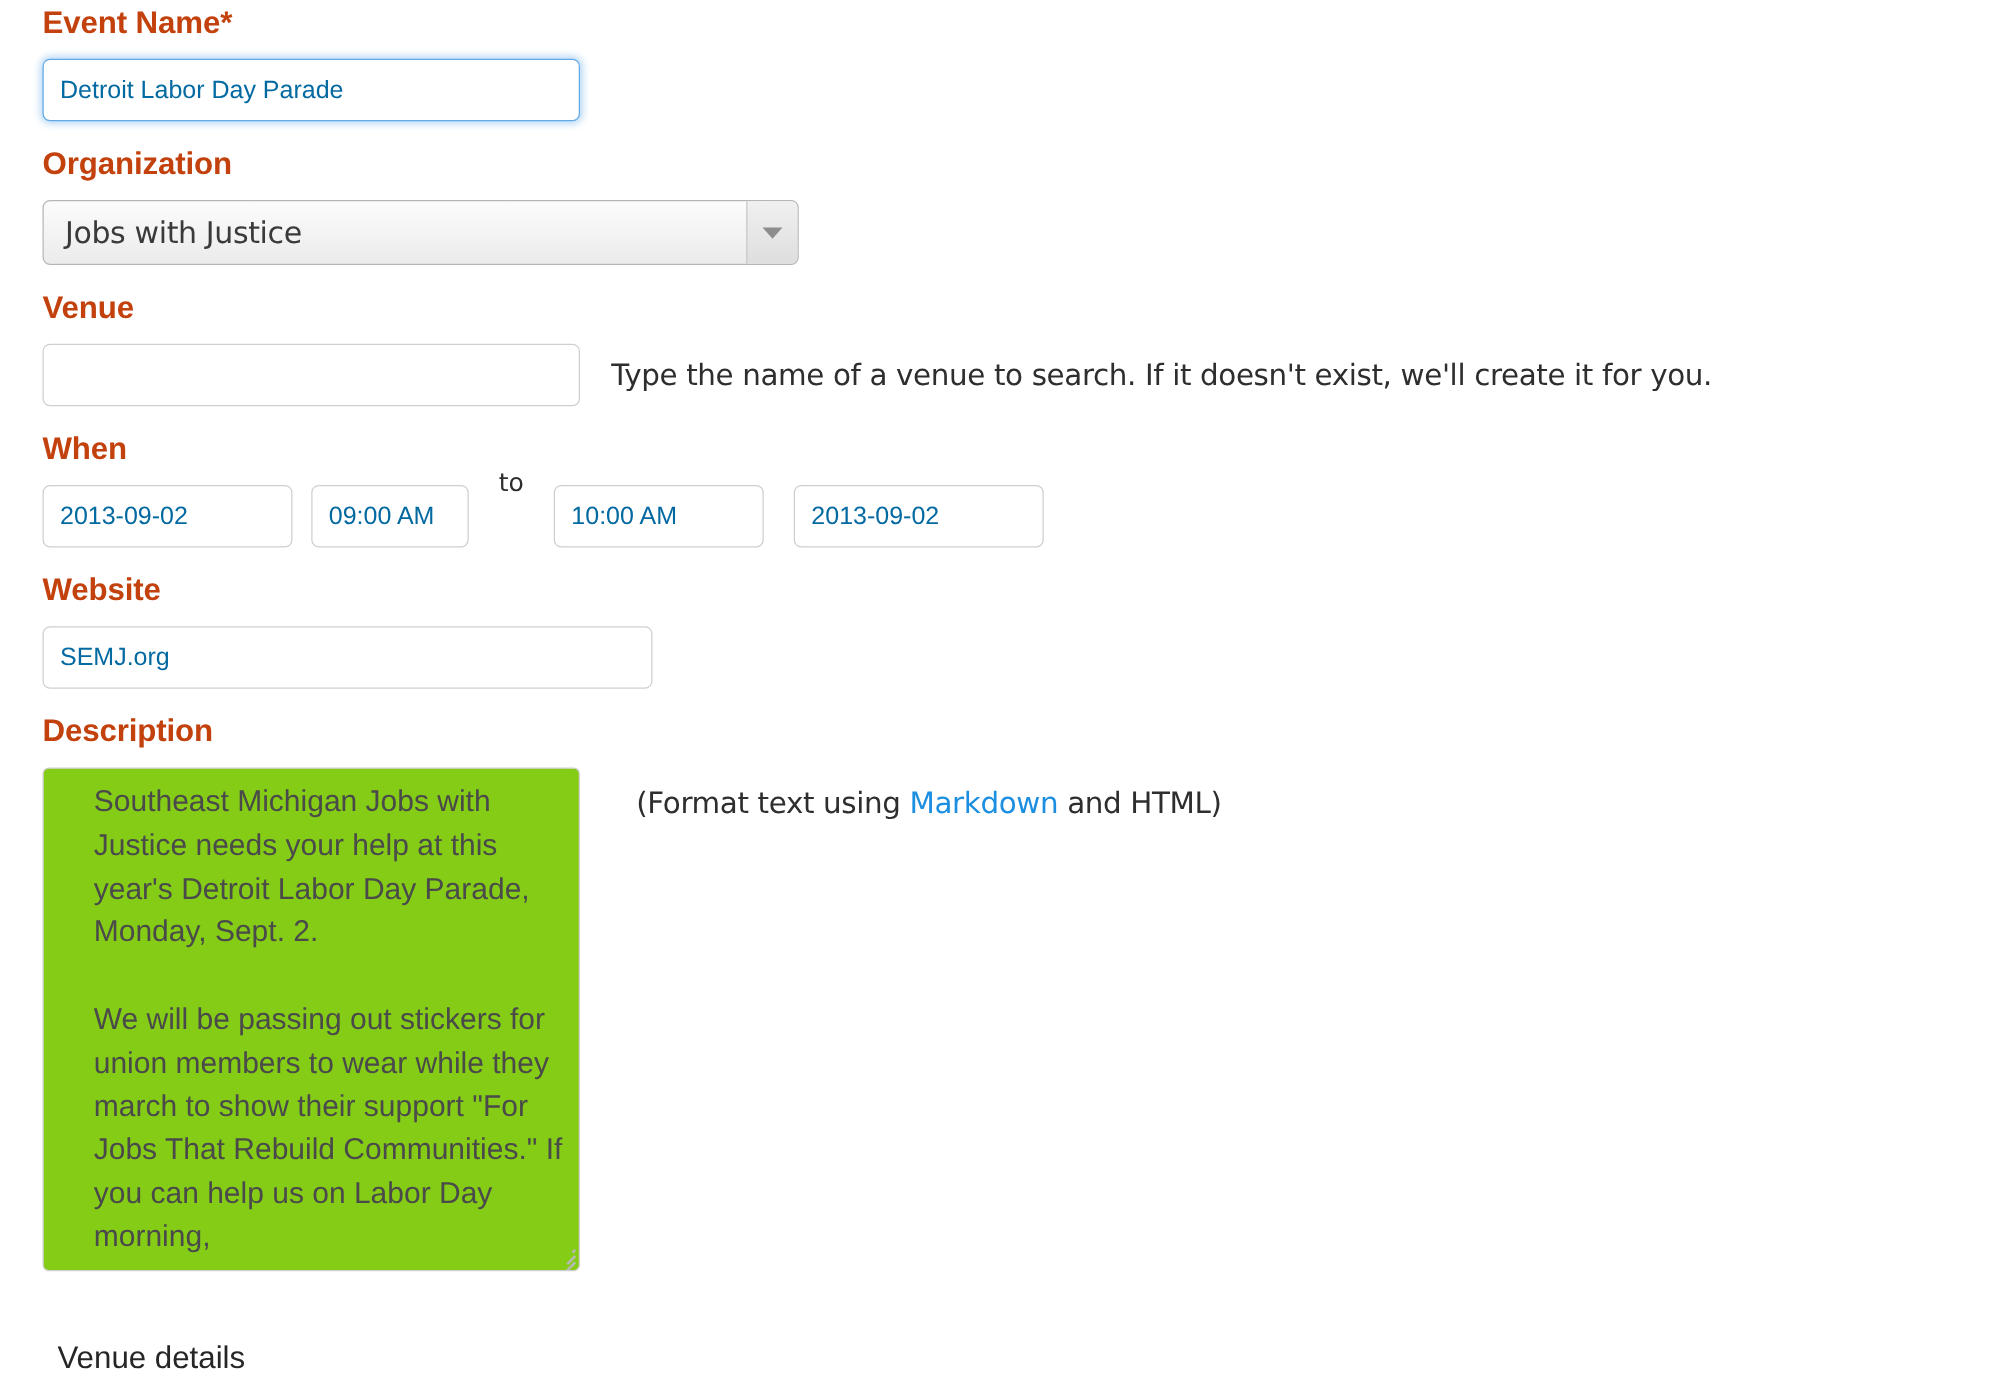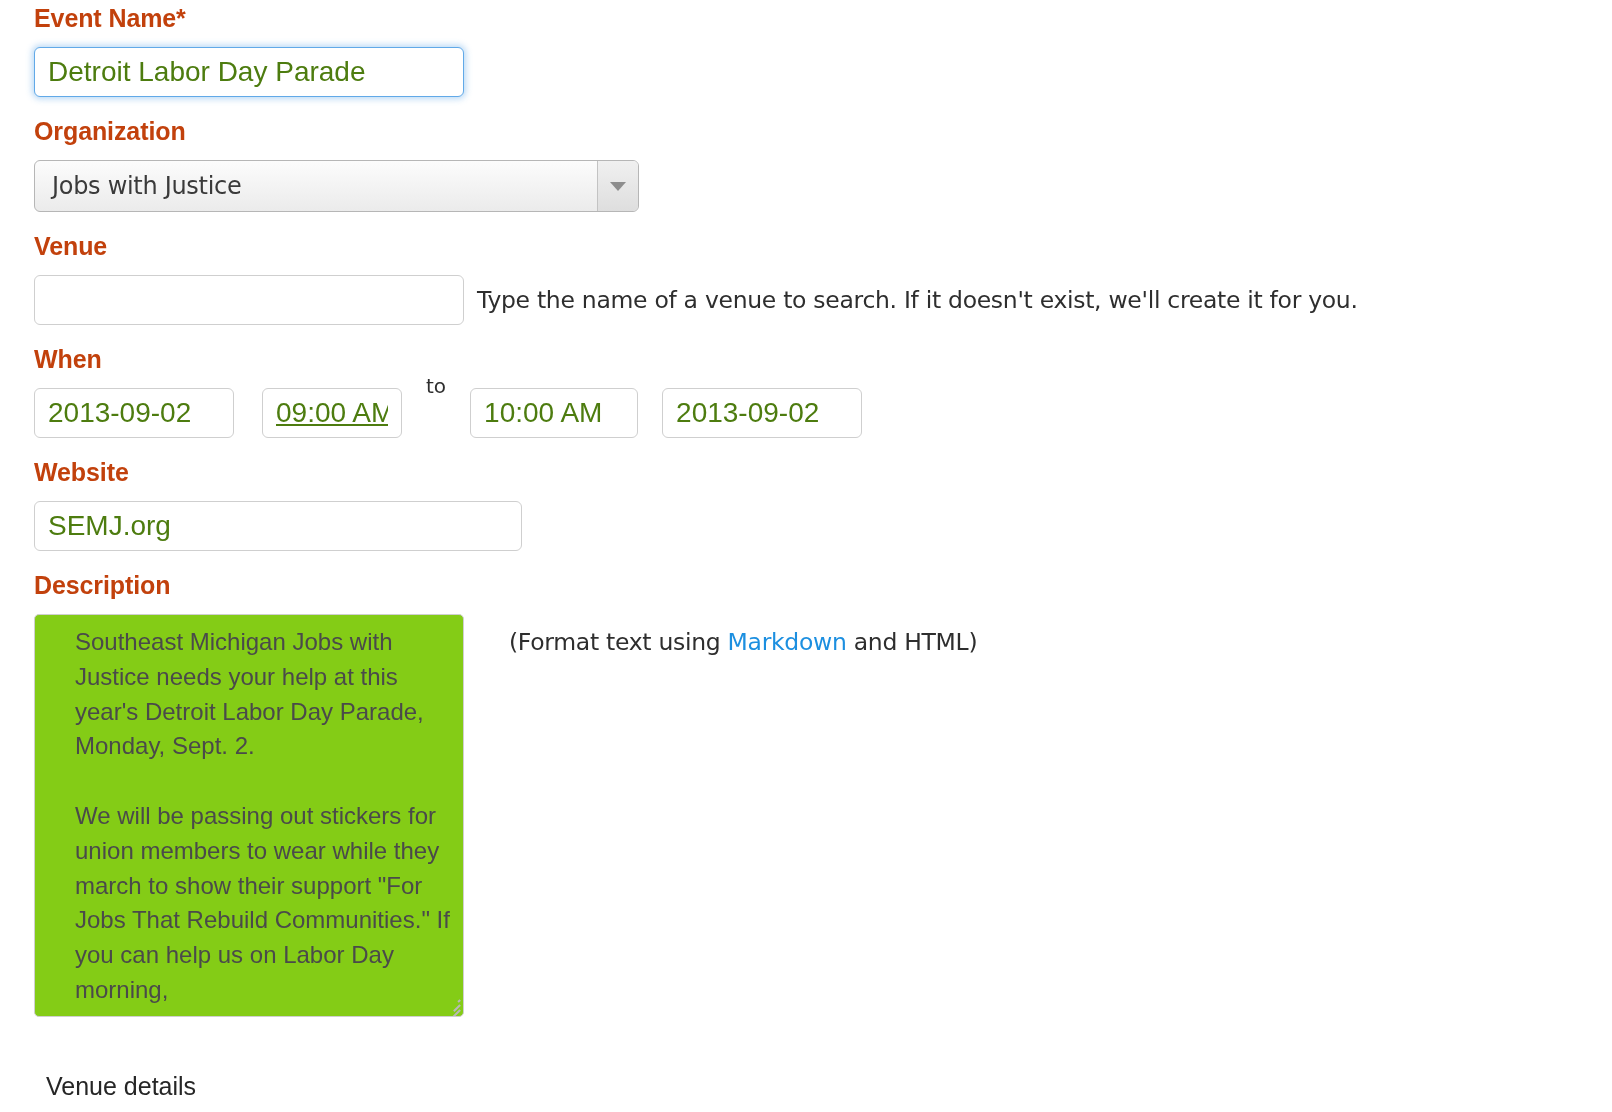--- a/index.html
+++ b/index.html
@@ -43,22 +43,22 @@
   }
   .note a, .link {
     color: #1c8fe0;
     text-decoration: none;
   }
 
   
   .inp {
     display: block;
     font-family: "Liberation Sans", sans-serif;
-    font-size: 28px;
-    color: #4d7c0f;
+    font-size: 20px;
+    color: #0369a1;
     background: #ffffff;
     border: 1px solid #cfcfcf;
     border-radius: 6px;
     padding: 0 13px;
     height: 50px;
     line-height: 48px;
     outline: none;
   }
   .inp.focused {
     border: 1px solid #61a9e8;
@@ -106,21 +106,21 @@
     border-top: 9px solid #8d8d8d;
   }
 
   
   .when-row {
     display: flex;
     align-items: flex-start;
   }
   .when-row .inp { height: 50px; }
   #start-date-input { width: 200px; }
-  #start-time-input { width: 140px; margin-left: 28px; text-decoration: underline; }
+  #start-time-input { width: 126px; margin-left: 15px; }
   #end-time-input   { width: 168px; margin-left: 24px; }
   #end-date-input   { width: 200px; margin-left: 24px; }
   .to-sep {
     font-family: "DejaVu Sans", sans-serif;
     font-size: 20px;
     color: #2e2e2e;
     margin-left: 24px;
     margin-top: -12px;
     line-height: 1;
   }
@@ -201,21 +201,21 @@
       <div class="select-value">Jobs with Justice</div>
       <div class="select-arrow-btn">
         <span class="caret"></span>
       </div>
     </div>
   </div>
 
   <div class="label g-block">Venue</div>
   <div class="g-after-lbl" style="display:flex;align-items:flex-start;">
     <input class="inp" id="venue-input" type="text" value="" style="">
-    <div class="note" style="margin-left:13px;margin-top:14px;">Type the name of a venue to search. If it doesn't exist, we'll create it for you.</div>
+    <div class="note" style="margin-left:25px;margin-top:14px;">Type the name of a venue to search. If it doesn't exist, we'll create it for you.</div>
   </div>
 
   <div class="label g-block">When</div>
   <div class="when-row g-after-lbl">
     <input class="inp" id="start-date-input" type="text" value="2013-09-02" style="">
     <input class="inp" id="start-time-input" type="text" value="09:00 AM" style="">
     <div class="to-sep">to</div>
     <input class="inp" id="end-time-input" type="text" value="10:00 AM" style="">
     <input class="inp" id="end-date-input" type="text" value="2013-09-02" style="">
   </div>

